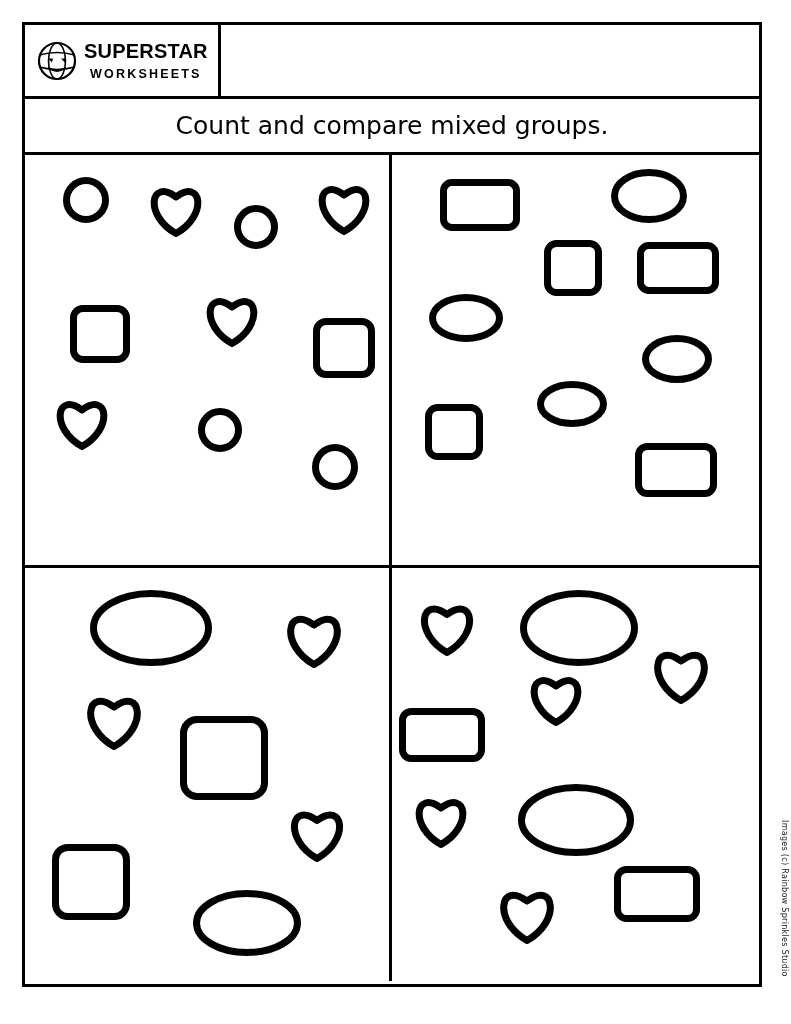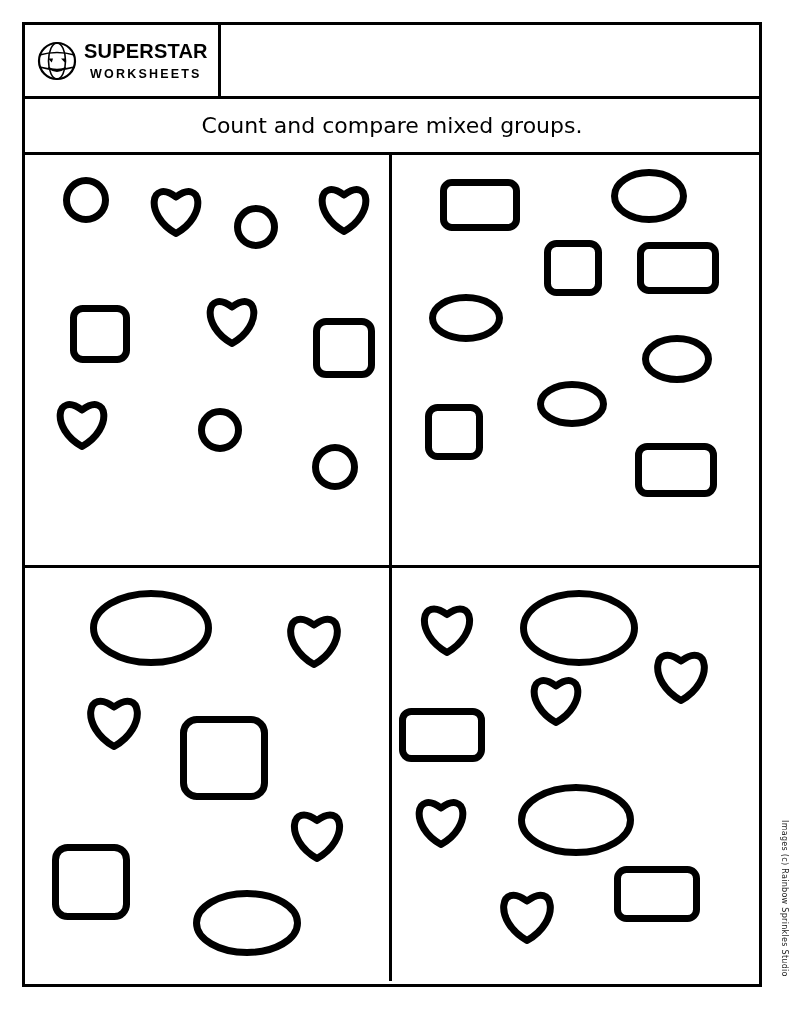--- a/index.html
+++ b/index.html
@@ -74,21 +74,21 @@
     letter-spacing: 0.5px;
     font-family: "DejaVu Sans", sans-serif;
   }
   
   .instruction {
     height: 56px;
     border-bottom: 3px solid #000;
     display: flex;
     align-items: center;
     justify-content: center;
-    font-size: 22px;
+    font-size: 25px;
     font-family: "DejaVu Sans", sans-serif;
   }
   
   .grid {
     position: relative;
     height: 826px;
     display: grid;
     grid-template-columns: 1fr 1fr;
     grid-template-rows: 1fr 1fr;
   }

